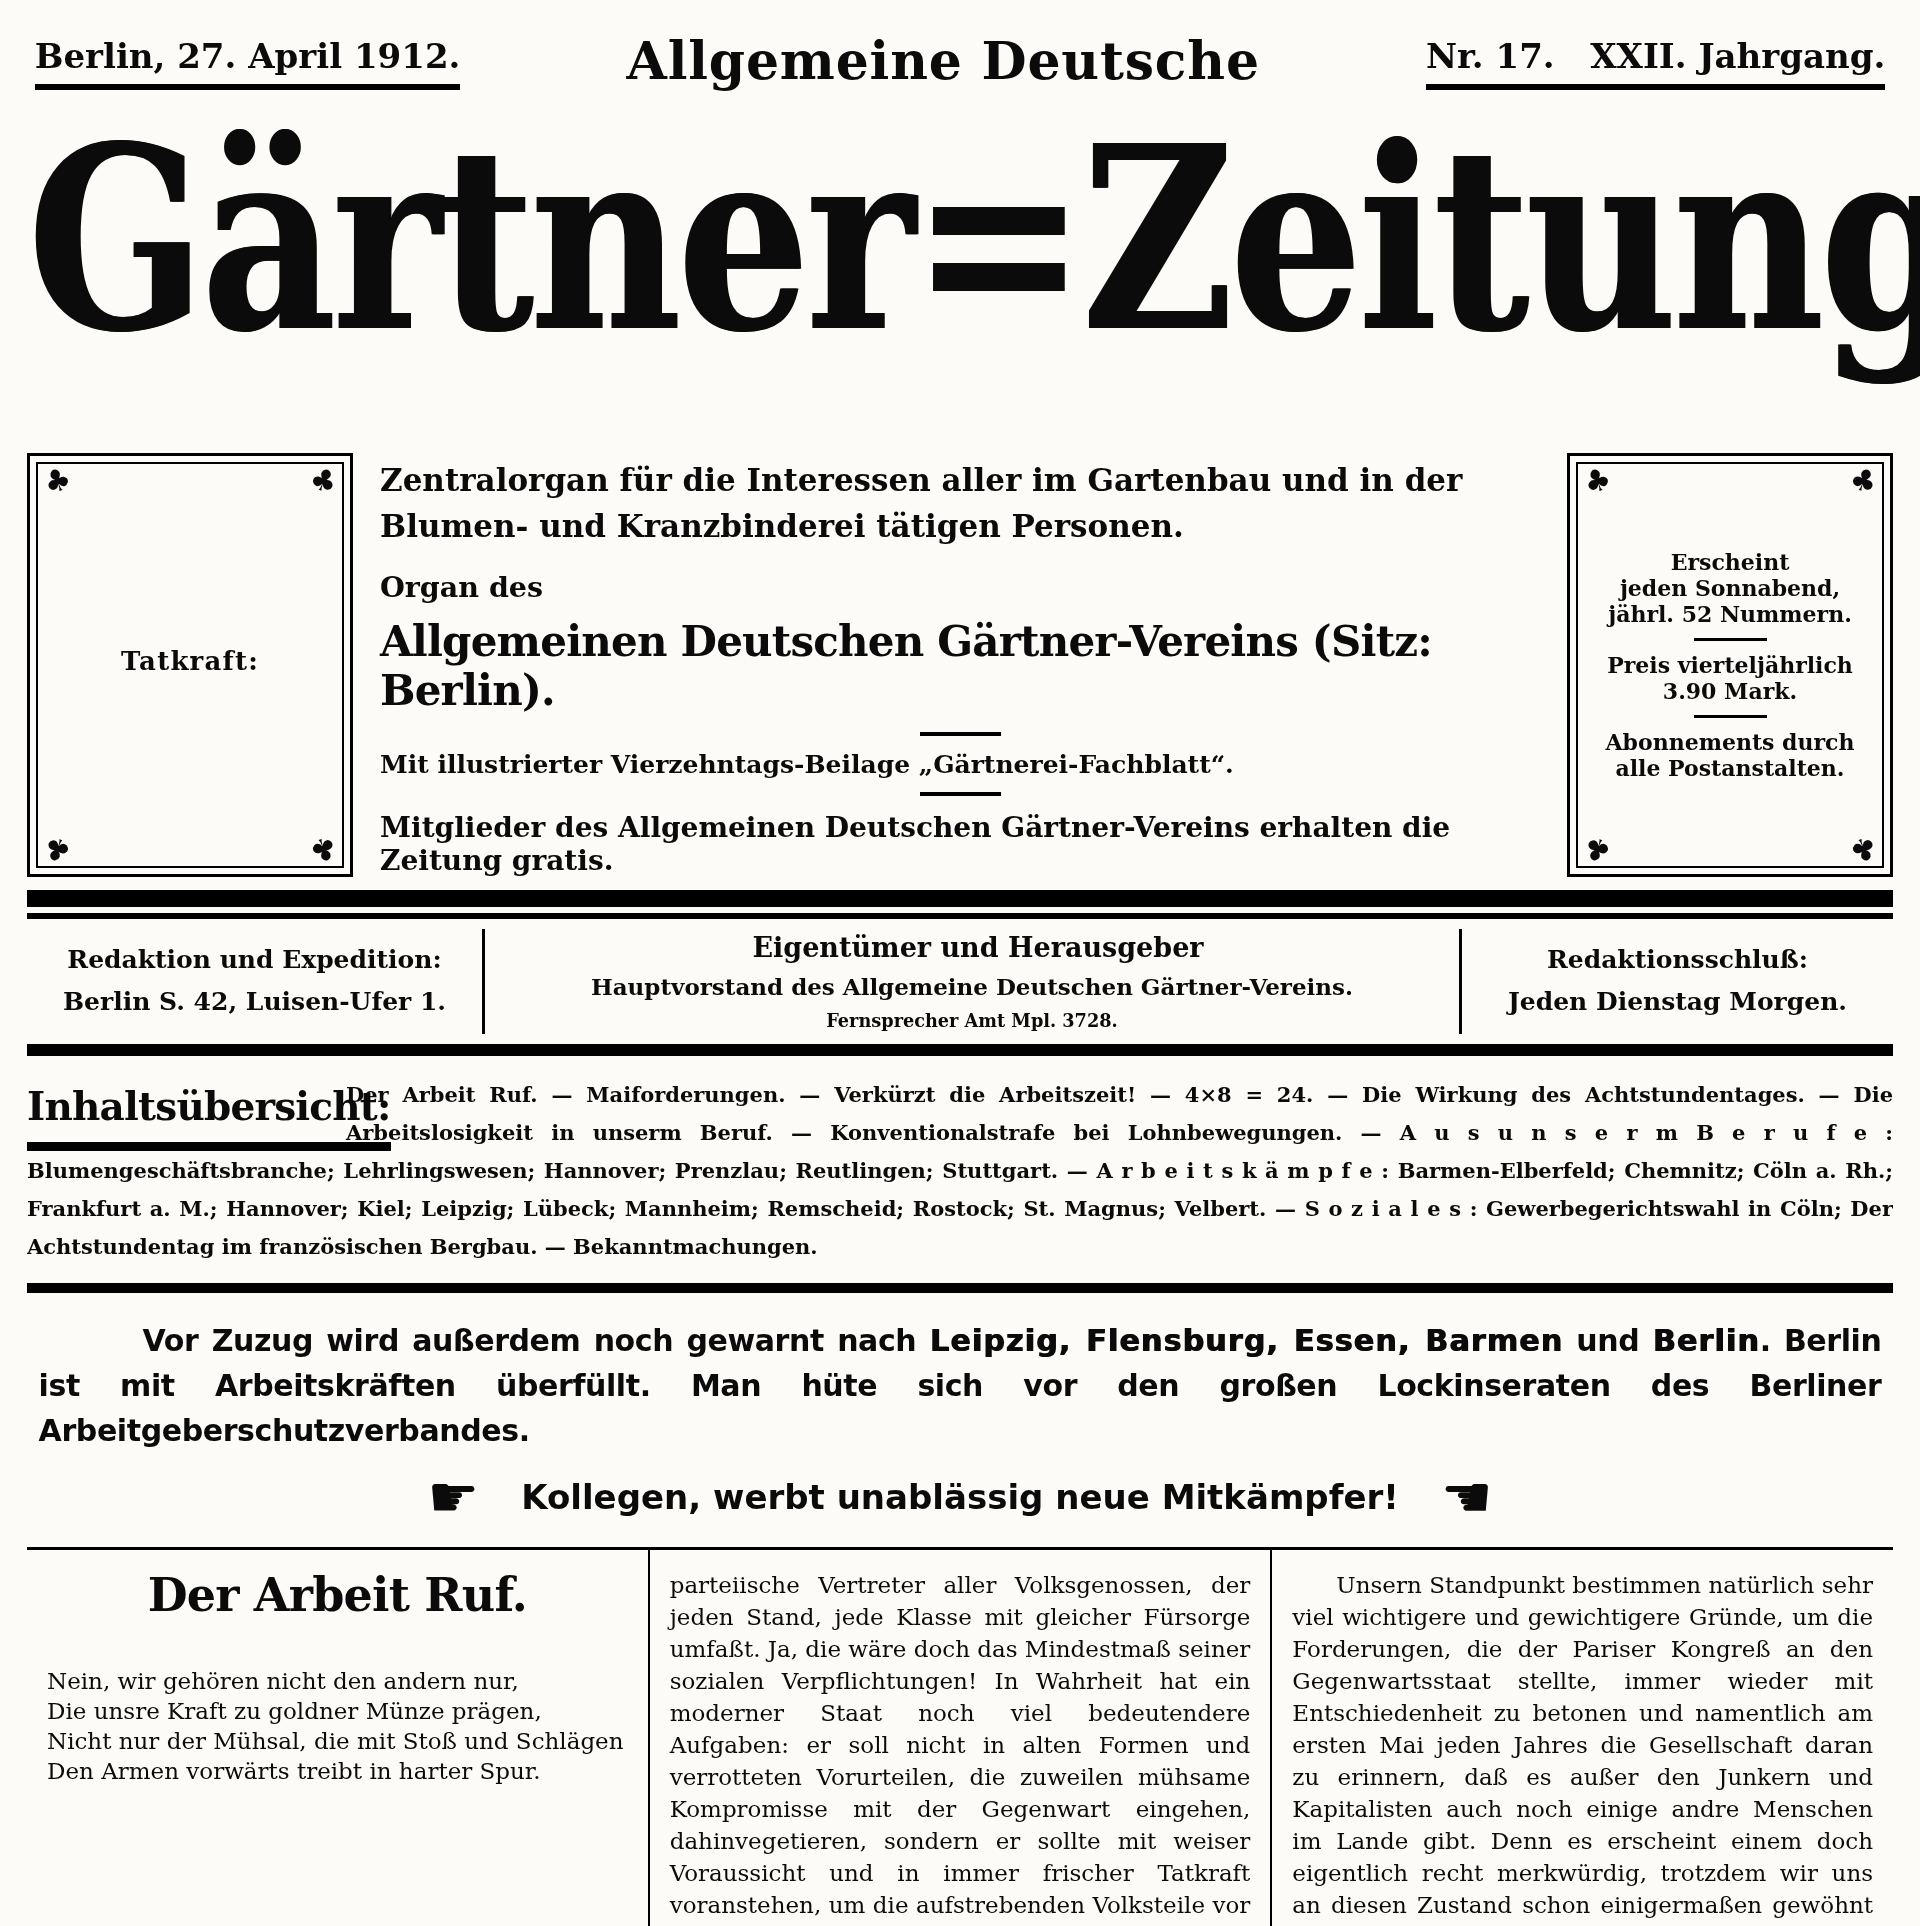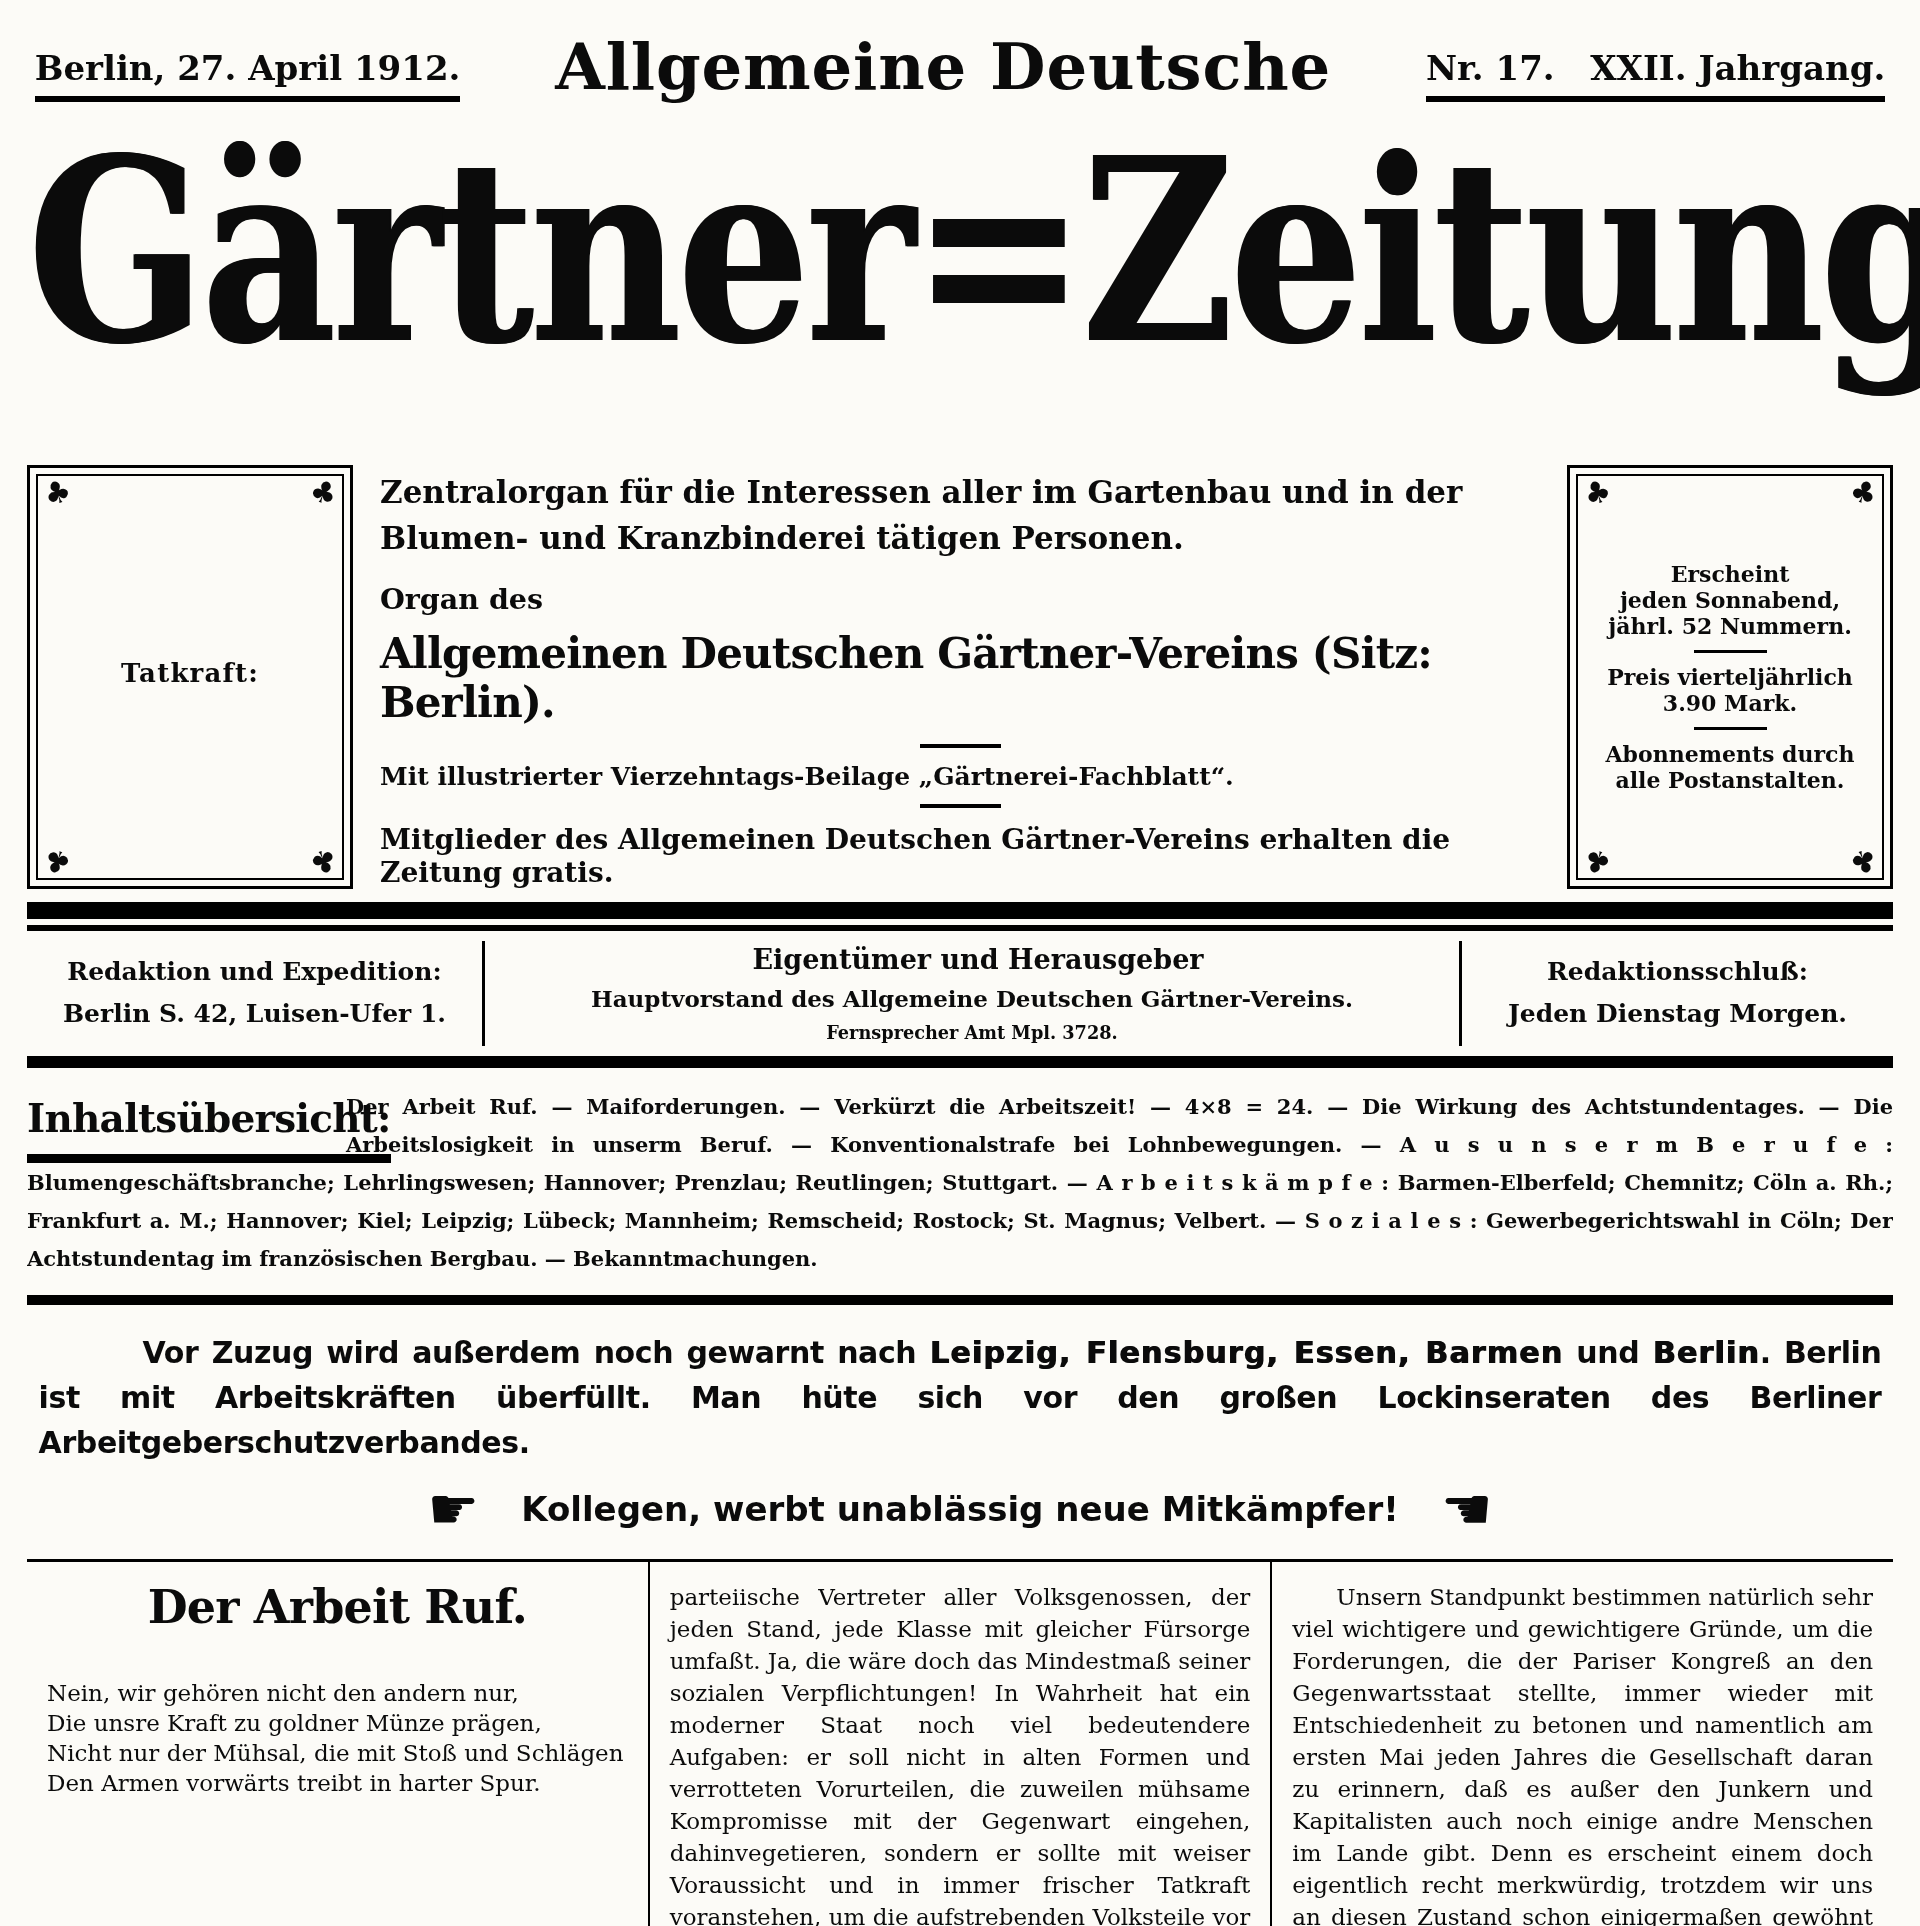--- a/index.html
+++ b/index.html
@@ -9,21 +9,21 @@
     background:#fcfbf7;
     color:#0b0b0b;
     overflow:hidden;
     box-sizing:border-box;
     padding:23px 27px 0 27px;
     font-family:"DejaVu Serif","Liberation Serif",serif;
   }
   
   .header-row{display:flex;justify-content:space-between;align-items:flex-end;padding:11.6px 7.7px 0 7.7px;}
   .hdr-small{font-weight:bold;font-size:34px;line-height:1.1;border-bottom:6.2px solid #000;padding-bottom:8.5px;white-space:pre;}
-  .hdr-brand{font-weight:bold;font-size:64px;line-height:1;letter-spacing:0.8px;padding-bottom:3.1px;}
+  .hdr-brand{font-weight:bold;font-size:52px;line-height:1;letter-spacing:0.8px;padding-bottom:3.1px;}
   .main-title{text-align:center;margin-top:58px;height:270px;}
   .main-title span{
     display:inline-block;
     font-weight:bold;font-size:208px;line-height:1;
     letter-spacing:-3.9px;word-spacing:-15.4px;
     transform:scaleY(1.22);transform-origin:center 78%;
     text-shadow:1.5px 0 0 currentColor;
   }
   
   .masthead{display:flex;gap:27px;margin-top:35px;align-items:stretch;}

